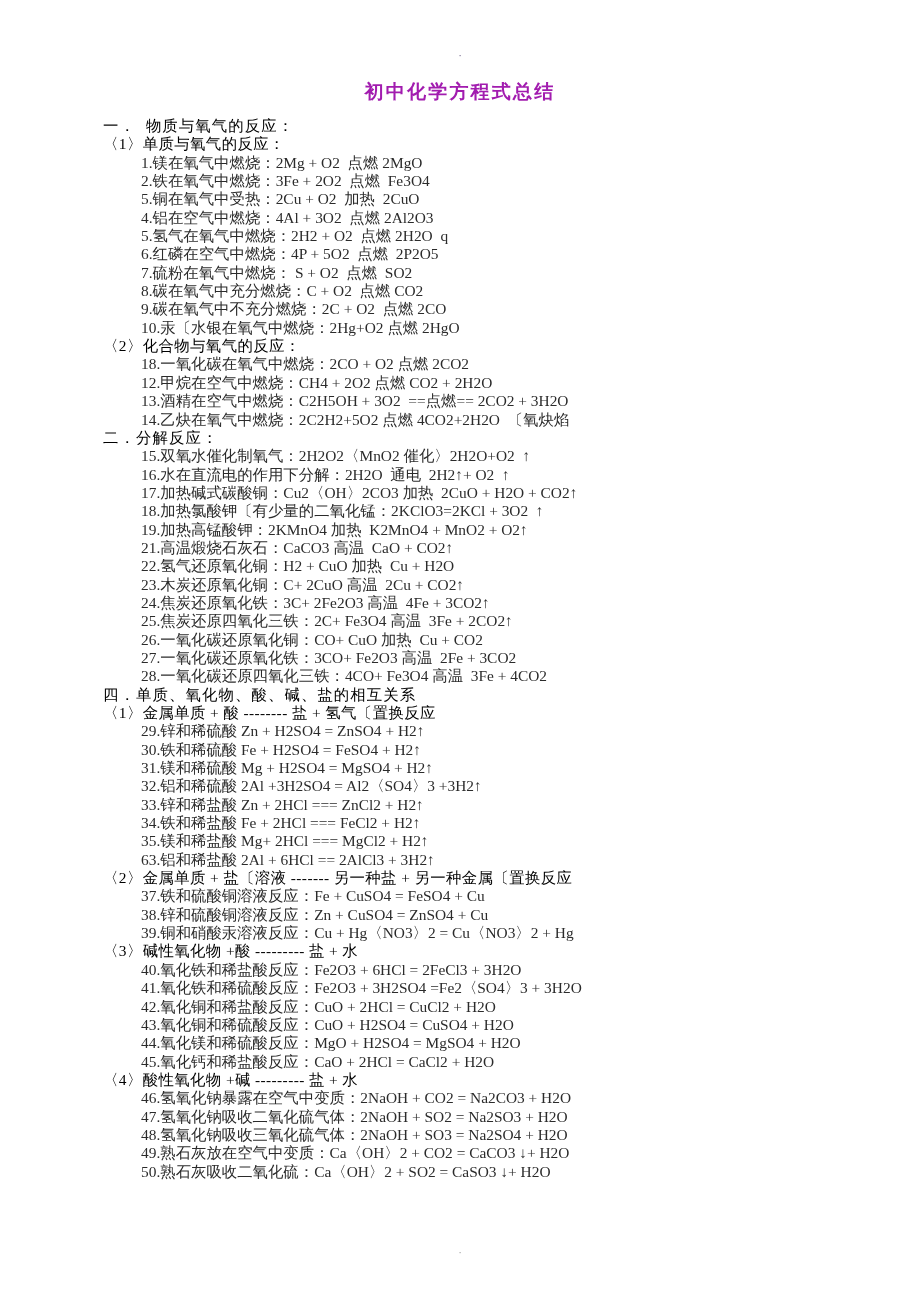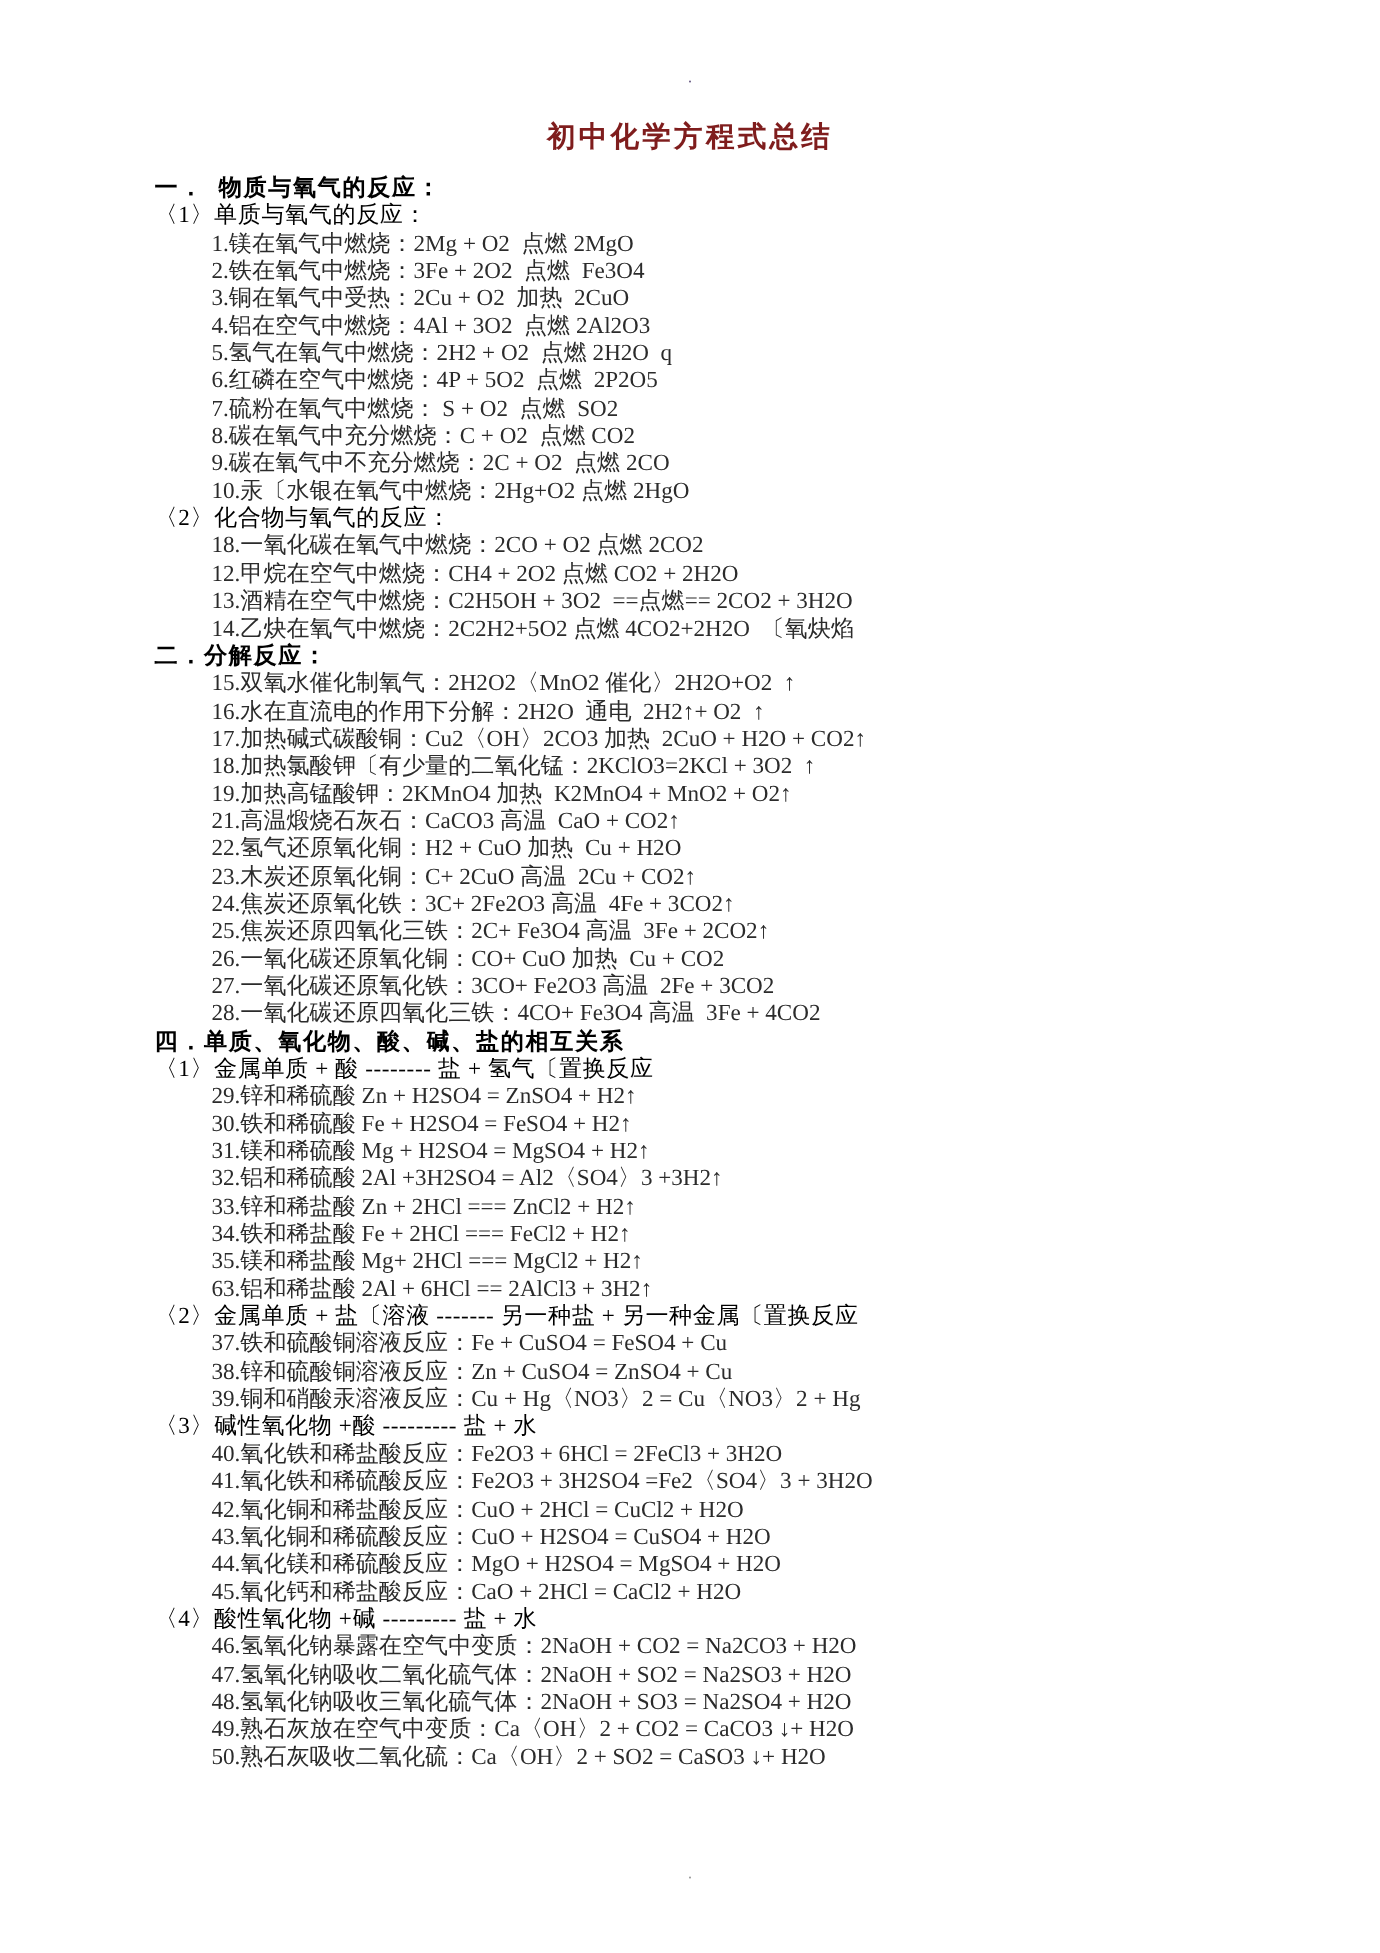--- a/index.html
+++ b/index.html
@@ -41,21 +41,21 @@
   .doc-title {
     position: absolute;
     left: 0; right: 0;
     top: 80px;
     text-align: center;
     font-family: "Liberation Serif", "DejaVu Serif", serif;
     font-weight: bold;
     font-size: 19px;
     line-height: 24px;
     letter-spacing: 2.2px;
-    color: #7f1d1d;
+    color: #a21caf;
   }
 
   .content {
     position: absolute;
     left: 103px;
     top: 117px;
     width: 770px;
   }
 
   .line {
@@ -74,40 +74,40 @@
     margin-left: 38px;
   }
 
   
   .line.heading {
     font-weight: normal;
     color: #000;
     letter-spacing: 0.4px;
   }
   .line.heading-major {
-    font-weight: bold;
+    font-weight: normal;
     color: #000;
     letter-spacing: 1.1px;
   }
 </style>
 </head>
 <body>
 
 <div class="page">
 
   <div class="header-mark top">·</div>
 
   <div class="doc-title">初中化学方程式总结</div>
 
   <div class="content">
       <div class="line heading-major">一．  物质与氧气的反应：</div>
       <div class="line heading">〈1〉单质与氧气的反应：</div>
       <div class="line body">1.镁在氧气中燃烧：2Mg + O2  点燃 2MgO</div>
       <div class="line body">2.铁在氧气中燃烧：3Fe + 2O2  点燃  Fe3O4</div>
-      <div class="line body">3.铜在氧气中受热：2Cu + O2  加热  2CuO</div>
+      <div class="line body">5.铜在氧气中受热：2Cu + O2  加热  2CuO</div>
       <div class="line body">4.铝在空气中燃烧：4Al + 3O2  点燃 2Al2O3</div>
       <div class="line body">5.氢气在氧气中燃烧：2H2 + O2  点燃 2H2O  q</div>
       <div class="line body">6.红磷在空气中燃烧：4P + 5O2  点燃  2P2O5</div>
       <div class="line body">7.硫粉在氧气中燃烧： S + O2  点燃  SO2</div>
       <div class="line body">8.碳在氧气中充分燃烧：C + O2  点燃 CO2</div>
       <div class="line body">9.碳在氧气中不充分燃烧：2C + O2  点燃 2CO</div>
       <div class="line body">10.汞〔水银在氧气中燃烧：2Hg+O2 点燃 2HgO</div>
       <div class="line heading">〈2〉化合物与氧气的反应：</div>
       <div class="line body">18.一氧化碳在氧气中燃烧：2CO + O2 点燃 2CO2</div>
       <div class="line body">12.甲烷在空气中燃烧：CH4 + 2O2 点燃 CO2 + 2H2O</div>

